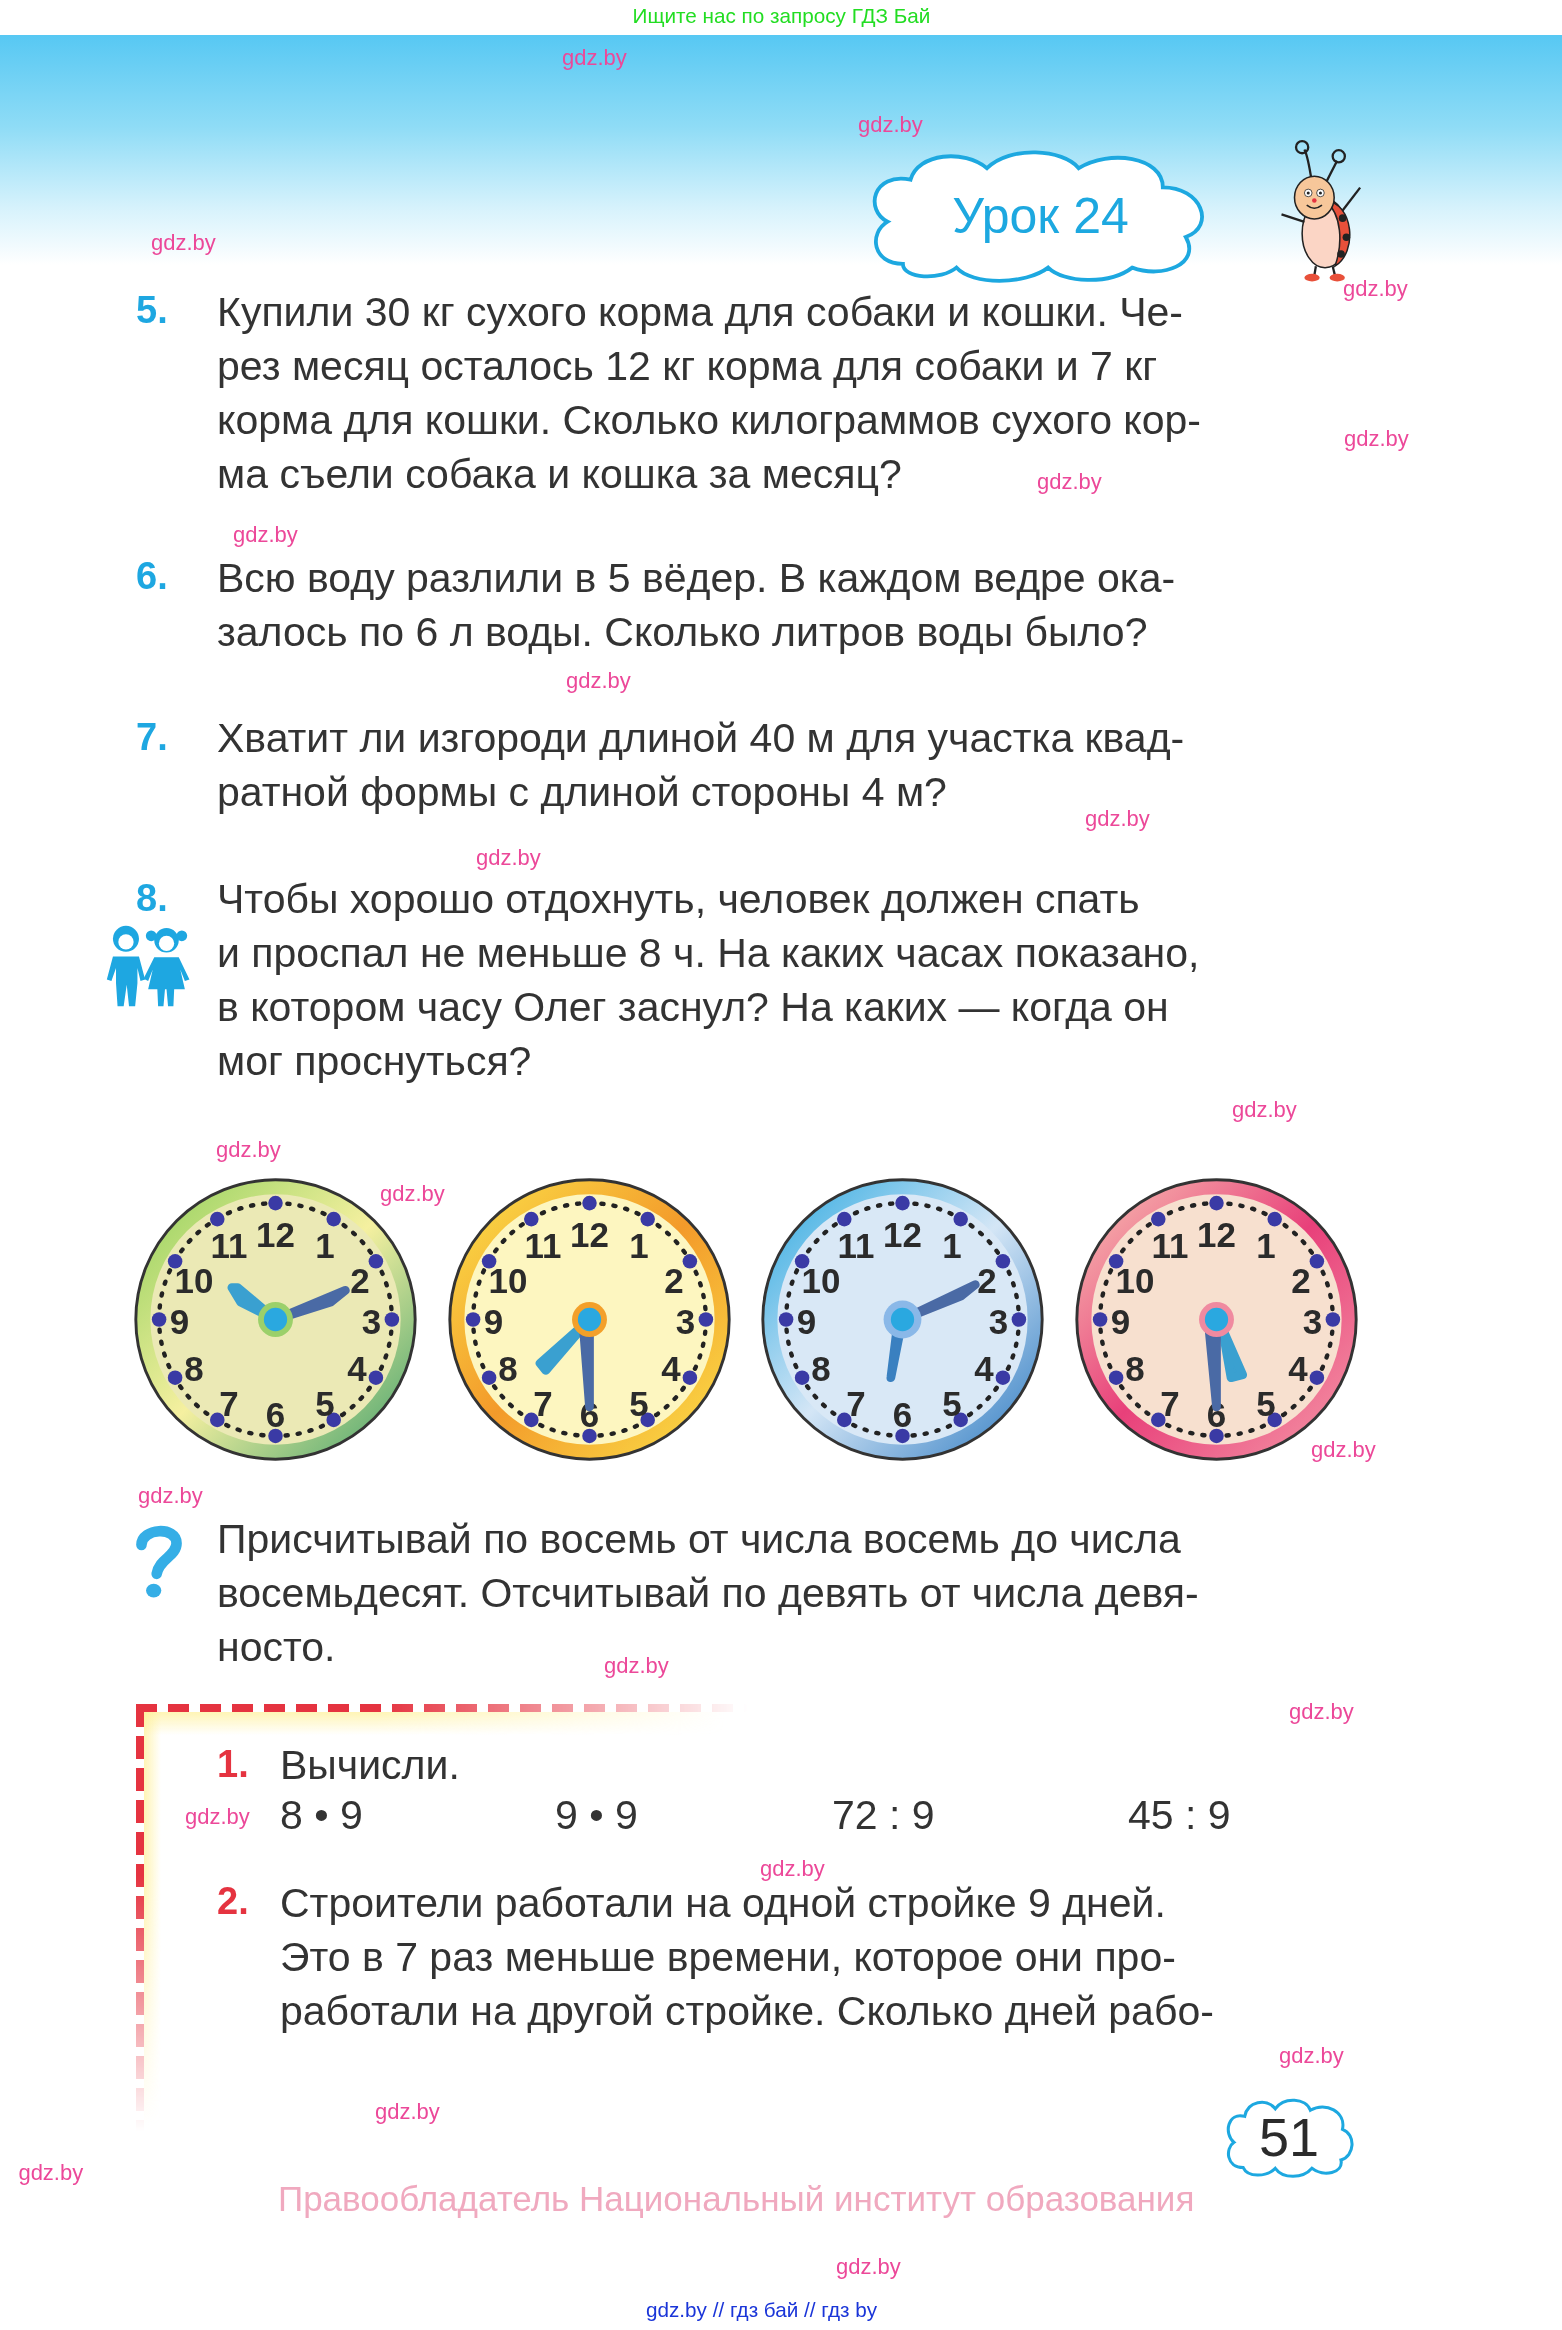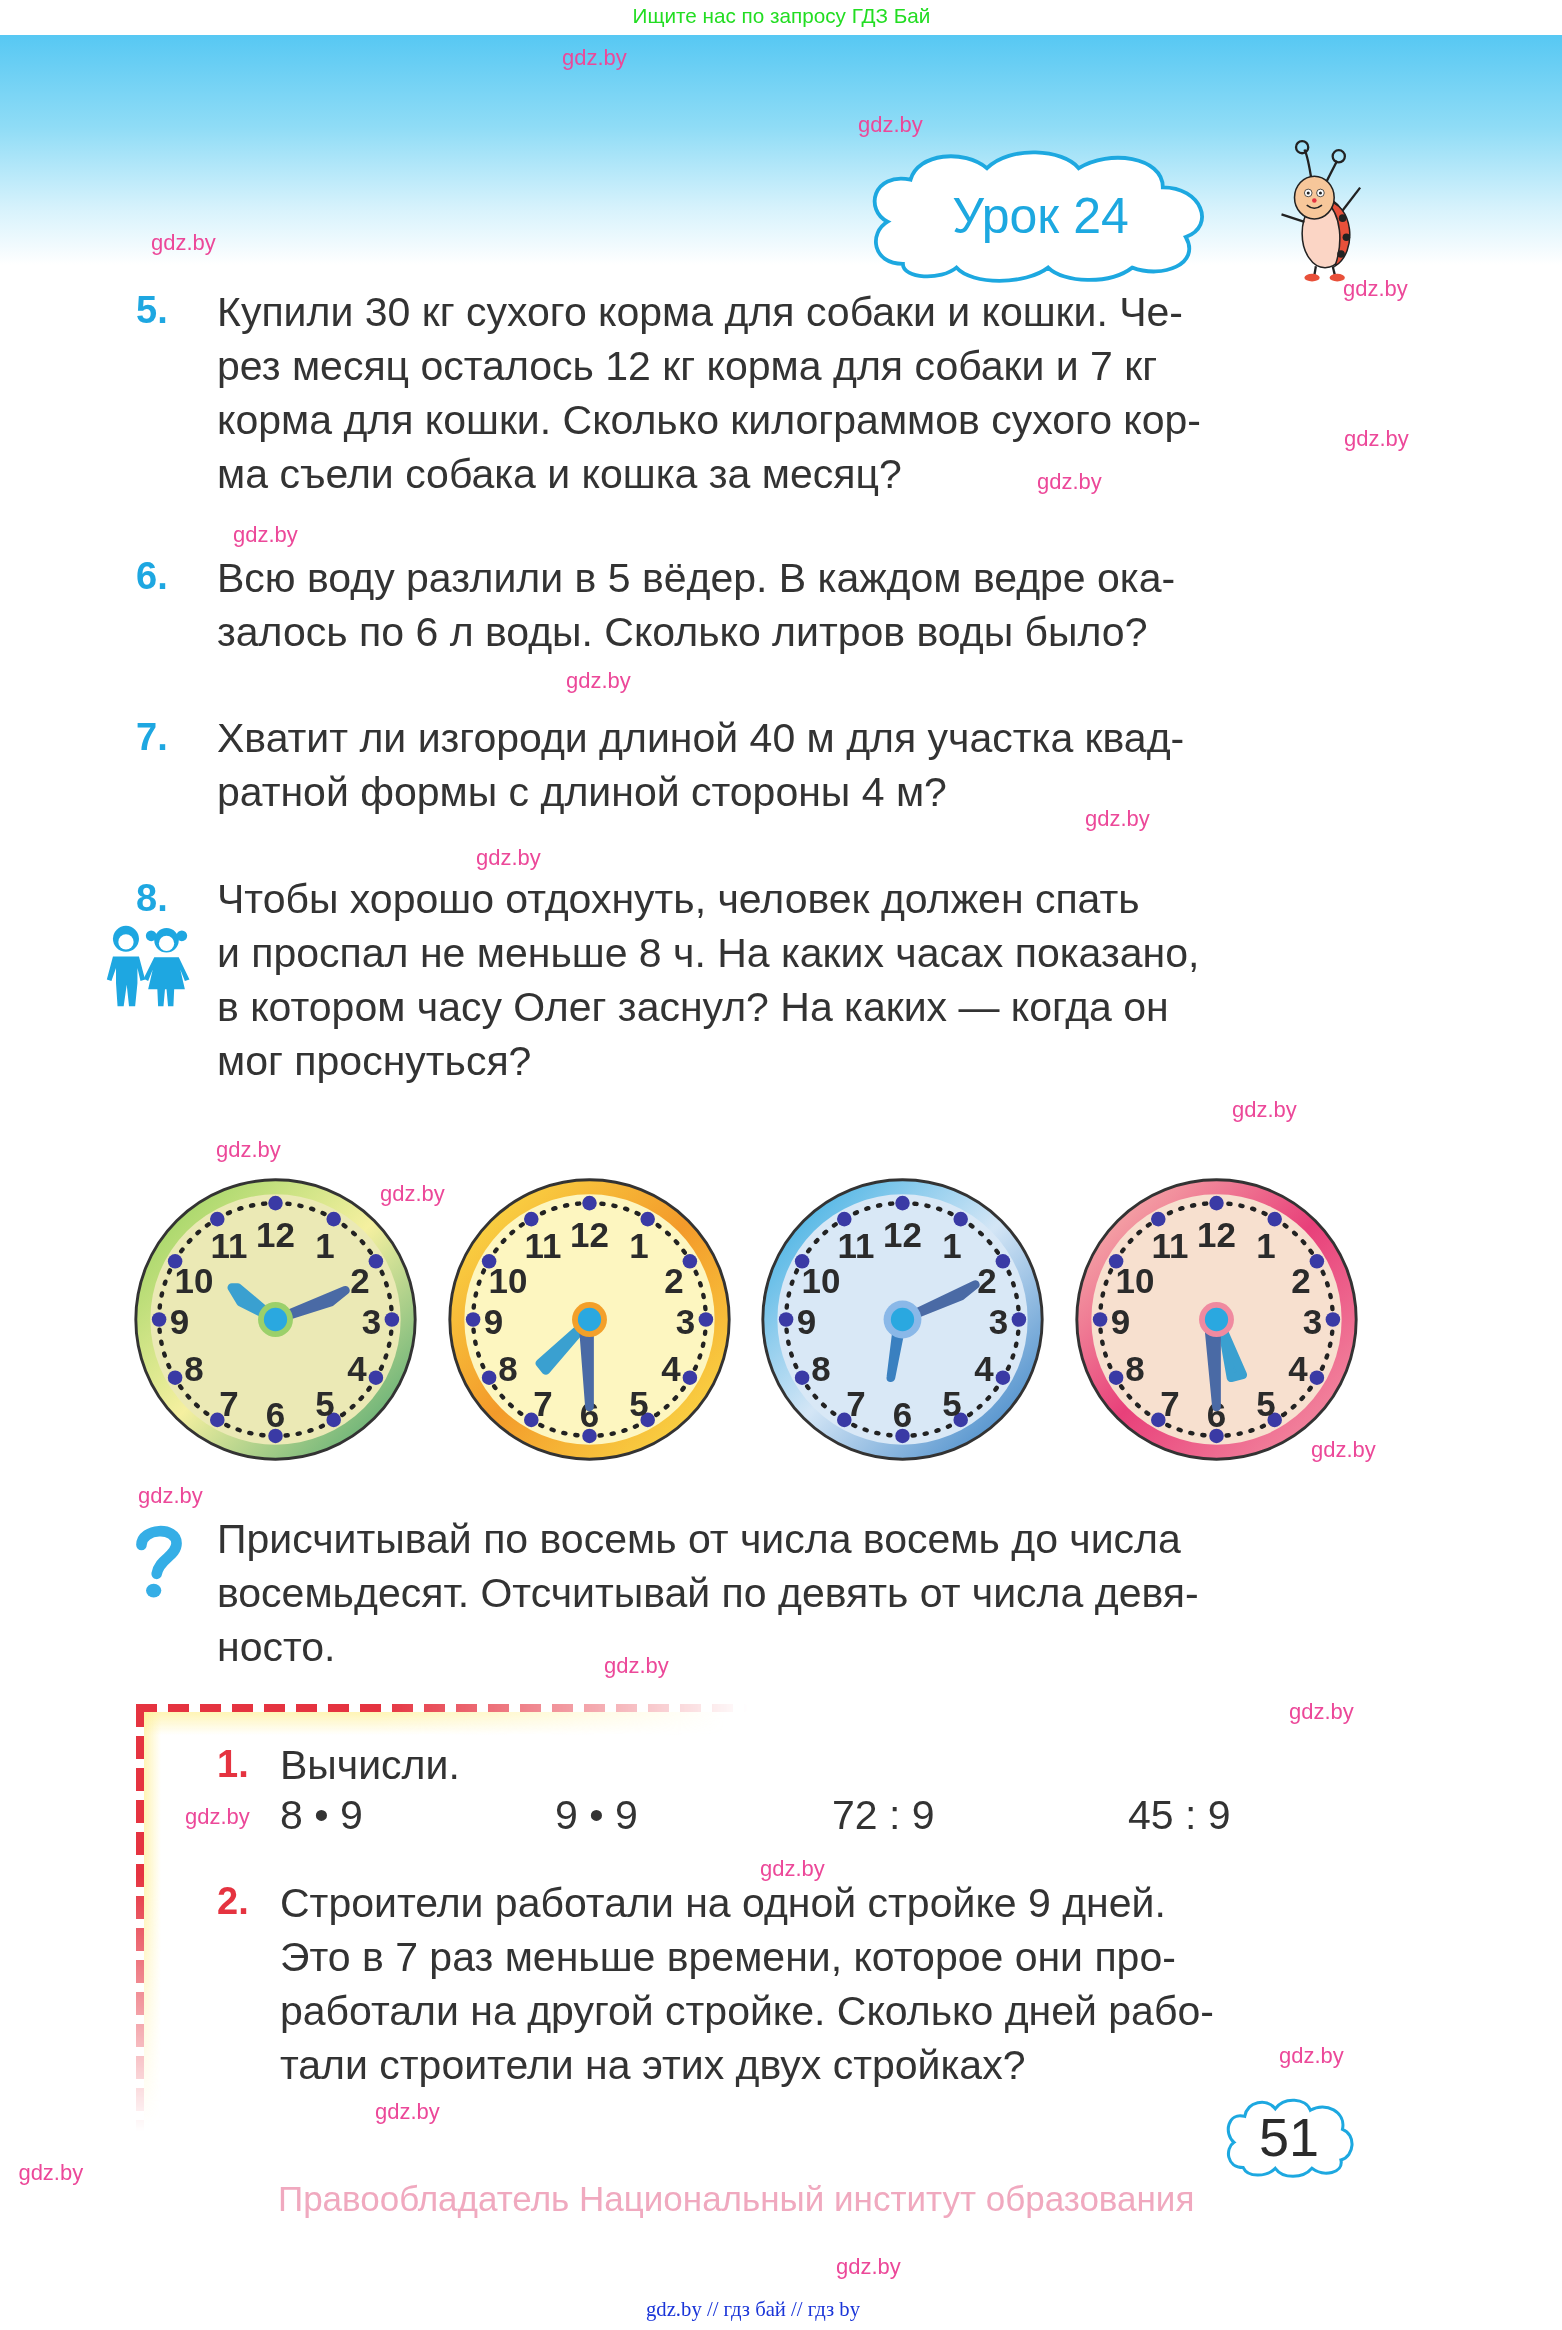--- a/index.html
+++ b/index.html
@@ -53,21 +53,21 @@
     -webkit-mask-image: linear-gradient(to right, #000 40%, transparent 100%);
     mask-image: linear-gradient(to right, #000 40%, transparent 100%);
   }
   .glow-left {
     left: 144px; top: 1712px; width: 17px; height: 413px;
     background: linear-gradient(to right, rgba(255,240,150,0.7), rgba(255,255,255,0));
     -webkit-mask-image: linear-gradient(to bottom, #000 40%, transparent 100%);
     mask-image: linear-gradient(to bottom, #000 40%, transparent 100%);
   }
   .copyright { color: #f0a9bf; font-size: 35px; white-space: nowrap; }
-  .footer-links { color: #1a35d8; font-size: 20.7px; white-space: nowrap; font-family: Liberation Serif, serif; }
+  .footer-links { color: #1a35d8; font-size: 20.7px; white-space: nowrap; }
   .expr { font-size: 41px; color: #333; white-space: nowrap; }
 </style>
 </head>
 <body>
 
 <div class="abs top-banner">Ищите нас по запросу ГДЗ Бай</div>
 
 <div class="abs sky"></div>
 
 <div class="abs cloud-title">
@@ -379,21 +379,20 @@
 <div class="abs expr" style="left:280px;top:1792px">8 • 9</div>
 <div class="abs expr" style="left:555px;top:1792px">9 • 9</div>
 <div class="abs expr" style="left:832px;top:1792px">72 : 9</div>
 <div class="abs expr" style="left:1128px;top:1792px">45 : 9</div>
 
 <div class="abs red-num" style="left:217px;top:1880px">2.</div>
 <div class="abs ptext" style="left:280px;top:1876px;width:1076px">
   <div>Строители работали на одной стройке 9 дней.</div>
   <div>Это в 7 раз меньше времени, которое они про-</div>
   <div>работали на другой стройке. Сколько дней рабо-</div>
-  <div>тали строители на этих двух стройках?</div>
 </div>
 
 <div class="abs" style="left:1220px;top:2095px;width:138px;height:84px">
   <svg width="138" height="84" viewBox="0 0 180 110">
     <path d="M30,95 C8,95 6,70 18,62 C4,50 10,22 32,28 C36,8 60,4 72,18 C84,2 112,4 118,20 C138,8 165,22 160,45 C178,52 176,80 158,85 C162,102 135,108 120,96 C108,110 82,110 72,96 C60,108 36,108 30,95 Z" fill="#fff" stroke="#1da8e0" stroke-width="4"></path>
   </svg>
   <div style="position:absolute;left:0;top:0;width:138px;height:84px;display:flex;align-items:center;justify-content:center;font-size:54px;color:#2b2b2b">51</div>
 </div>
 
 <div class="abs copyright" style="left:278px;top:2179px">Правообладатель Национальный институт образования</div>

